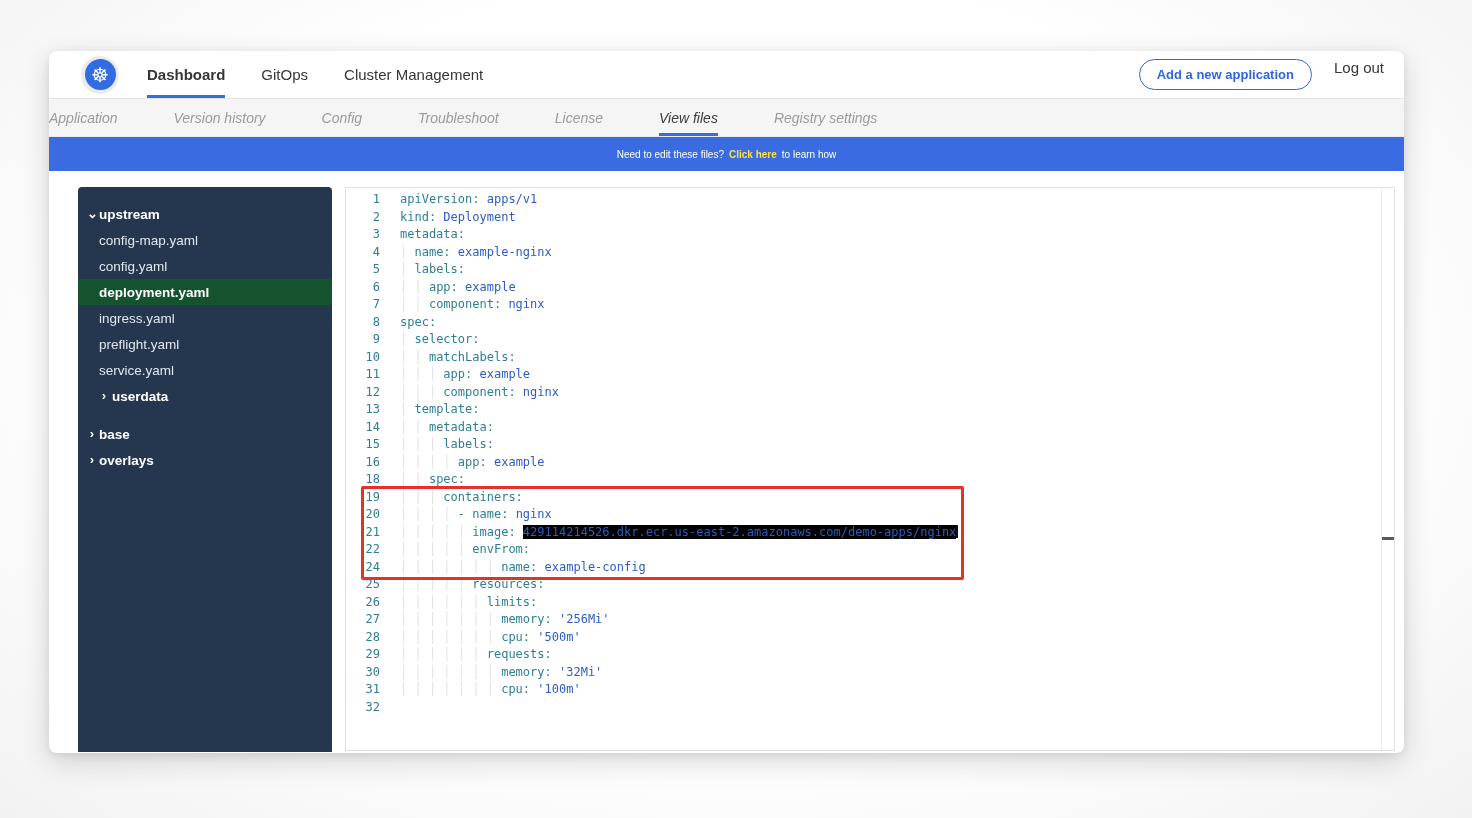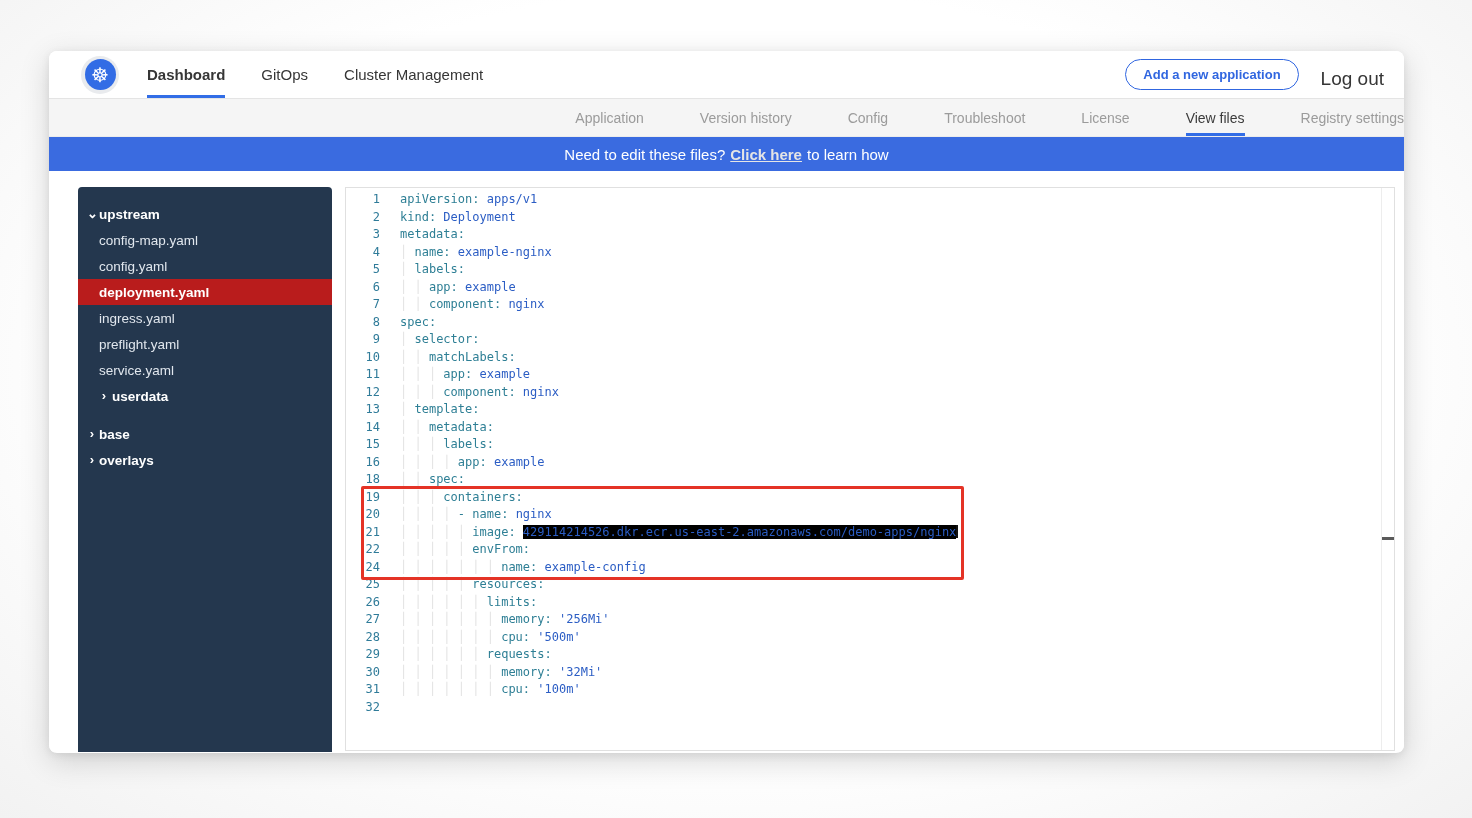--- a/index.html
+++ b/index.html
@@ -17,54 +17,54 @@
   .logo-wrap { width:38px; height:38px; border-radius:50%; background:#e9ebee;
     margin-left:32px; display:flex; align-items:center; justify-content:center; }
   .logo { width:31px; height:31px; border-radius:50%; background:#326ce5;
     color:#fff; display:flex; align-items:center; justify-content:center;
     font-size:20px; line-height:1; }
   .nav { display:flex; height:100%; margin-left:28px; gap:36px; }
   .nav-item { display:flex; align-items:center; height:100%; font-size:15px;
     color:#363636; font-weight:500; cursor:pointer;
     border-bottom:3px solid transparent; padding-top:3px; }
   .nav-item.active { font-weight:700; border-bottom-color:#326de6; }
-  .header-right { margin-left:auto; display:flex; align-items:flex-end;
+  .header-right { margin-left:auto; display:flex; align-items:flex-start;
     gap:22px; padding-right:20px; }
   .add-btn { border:1.5px solid #3066e0; color:#3066e0; font-weight:700;
     font-size:13px; background:#fff; border-radius:16px; height:31px;
     padding:0 17px; cursor:pointer; font-family:"Liberation Sans",sans-serif; }
-  .logout { font-size:19px; color:#363636; cursor:pointer; }
-
-  
-  .tabbar { height:38px; background:#f5f5f5; display:flex; justify-content:flex-end;
-    gap:56px; border-bottom:1px solid #ececec; }
+  .logout { font-size:15px; color:#363636; cursor:pointer; }
+
+  
+  .tabbar { height:38px; background:#f5f5f5; display:flex; justify-content:flex-start;
+    gap:56px; border-bottom:1px solid #ececec;font-style:italic; }
   .tab { display:flex; align-items:center; height:100%; font-size:14px;
     color:#9b9b9b; cursor:pointer; border-bottom:3px solid transparent;
     padding-top:3px; }
   .tab.active { color:#3b3b3b; border-bottom-color:#326de6; }
 
   
   .banner { height:34px; background:#3a6be0; color:#fff; display:flex;
-    align-items:center; justify-content:center; font-size:15px; gap:5px; }
-  .banner a { color:#e5e5e5; font-weight:700; text-decoration:underline; cursor:pointer; }
+    align-items:center; justify-content:center; font-size:10px; gap:5px; }
+  .banner a { color:#fde047; font-weight:700; cursor:pointer; }
 
   
   .content { position:relative; height:581px; background:#fff; }
 
   .sidebar { position:absolute; left:29px; top:16px; width:254px; bottom:0;
     background:#24374e; border-radius:4px 4px 0 0; padding-top:14px;
     color:#e1e7ee; font-size:13.5px; }
   .tree-item { position:relative; height:26px; display:flex; align-items:center;
     padding-left:21px; cursor:pointer; white-space:nowrap; }
   .tree-item .chev { position:absolute; left:9px; top:50%; transform:translateY(-54%);
     font-size:13px; color:#fff; width:10px; text-align:center; }
   .tree-item.lvl1.folder { padding-left:34px; }
   .tree-item.lvl1.folder .chev { left:21px; }
   .tree-item.folder { color:#ffffff; font-weight:700; }
-  .tree-item.selected { background:#b91c1c; color:#fff; font-weight:700; }
+  .tree-item.selected { background:#14532d; color:#fff; font-weight:700; }
   .tree-item.gap { margin-top:12px; }
 
   
   .editor { position:absolute; left:296px; top:16px; width:1050px; height:564px;
     border:1px solid #e0e0e0; background:#fff; overflow:hidden;
     font-family:"DejaVu Sans Mono","Liberation Mono",monospace; font-size:12px; }
   .code-scroll { position:absolute; inset:0; padding-top:3px; cursor:text; }
   .crow { height:17.5px; display:flex; line-height:17.5px; white-space:pre; }
   .ln { width:34px; text-align:right; color:#2f7b99; flex:none;
     user-select:none; }

